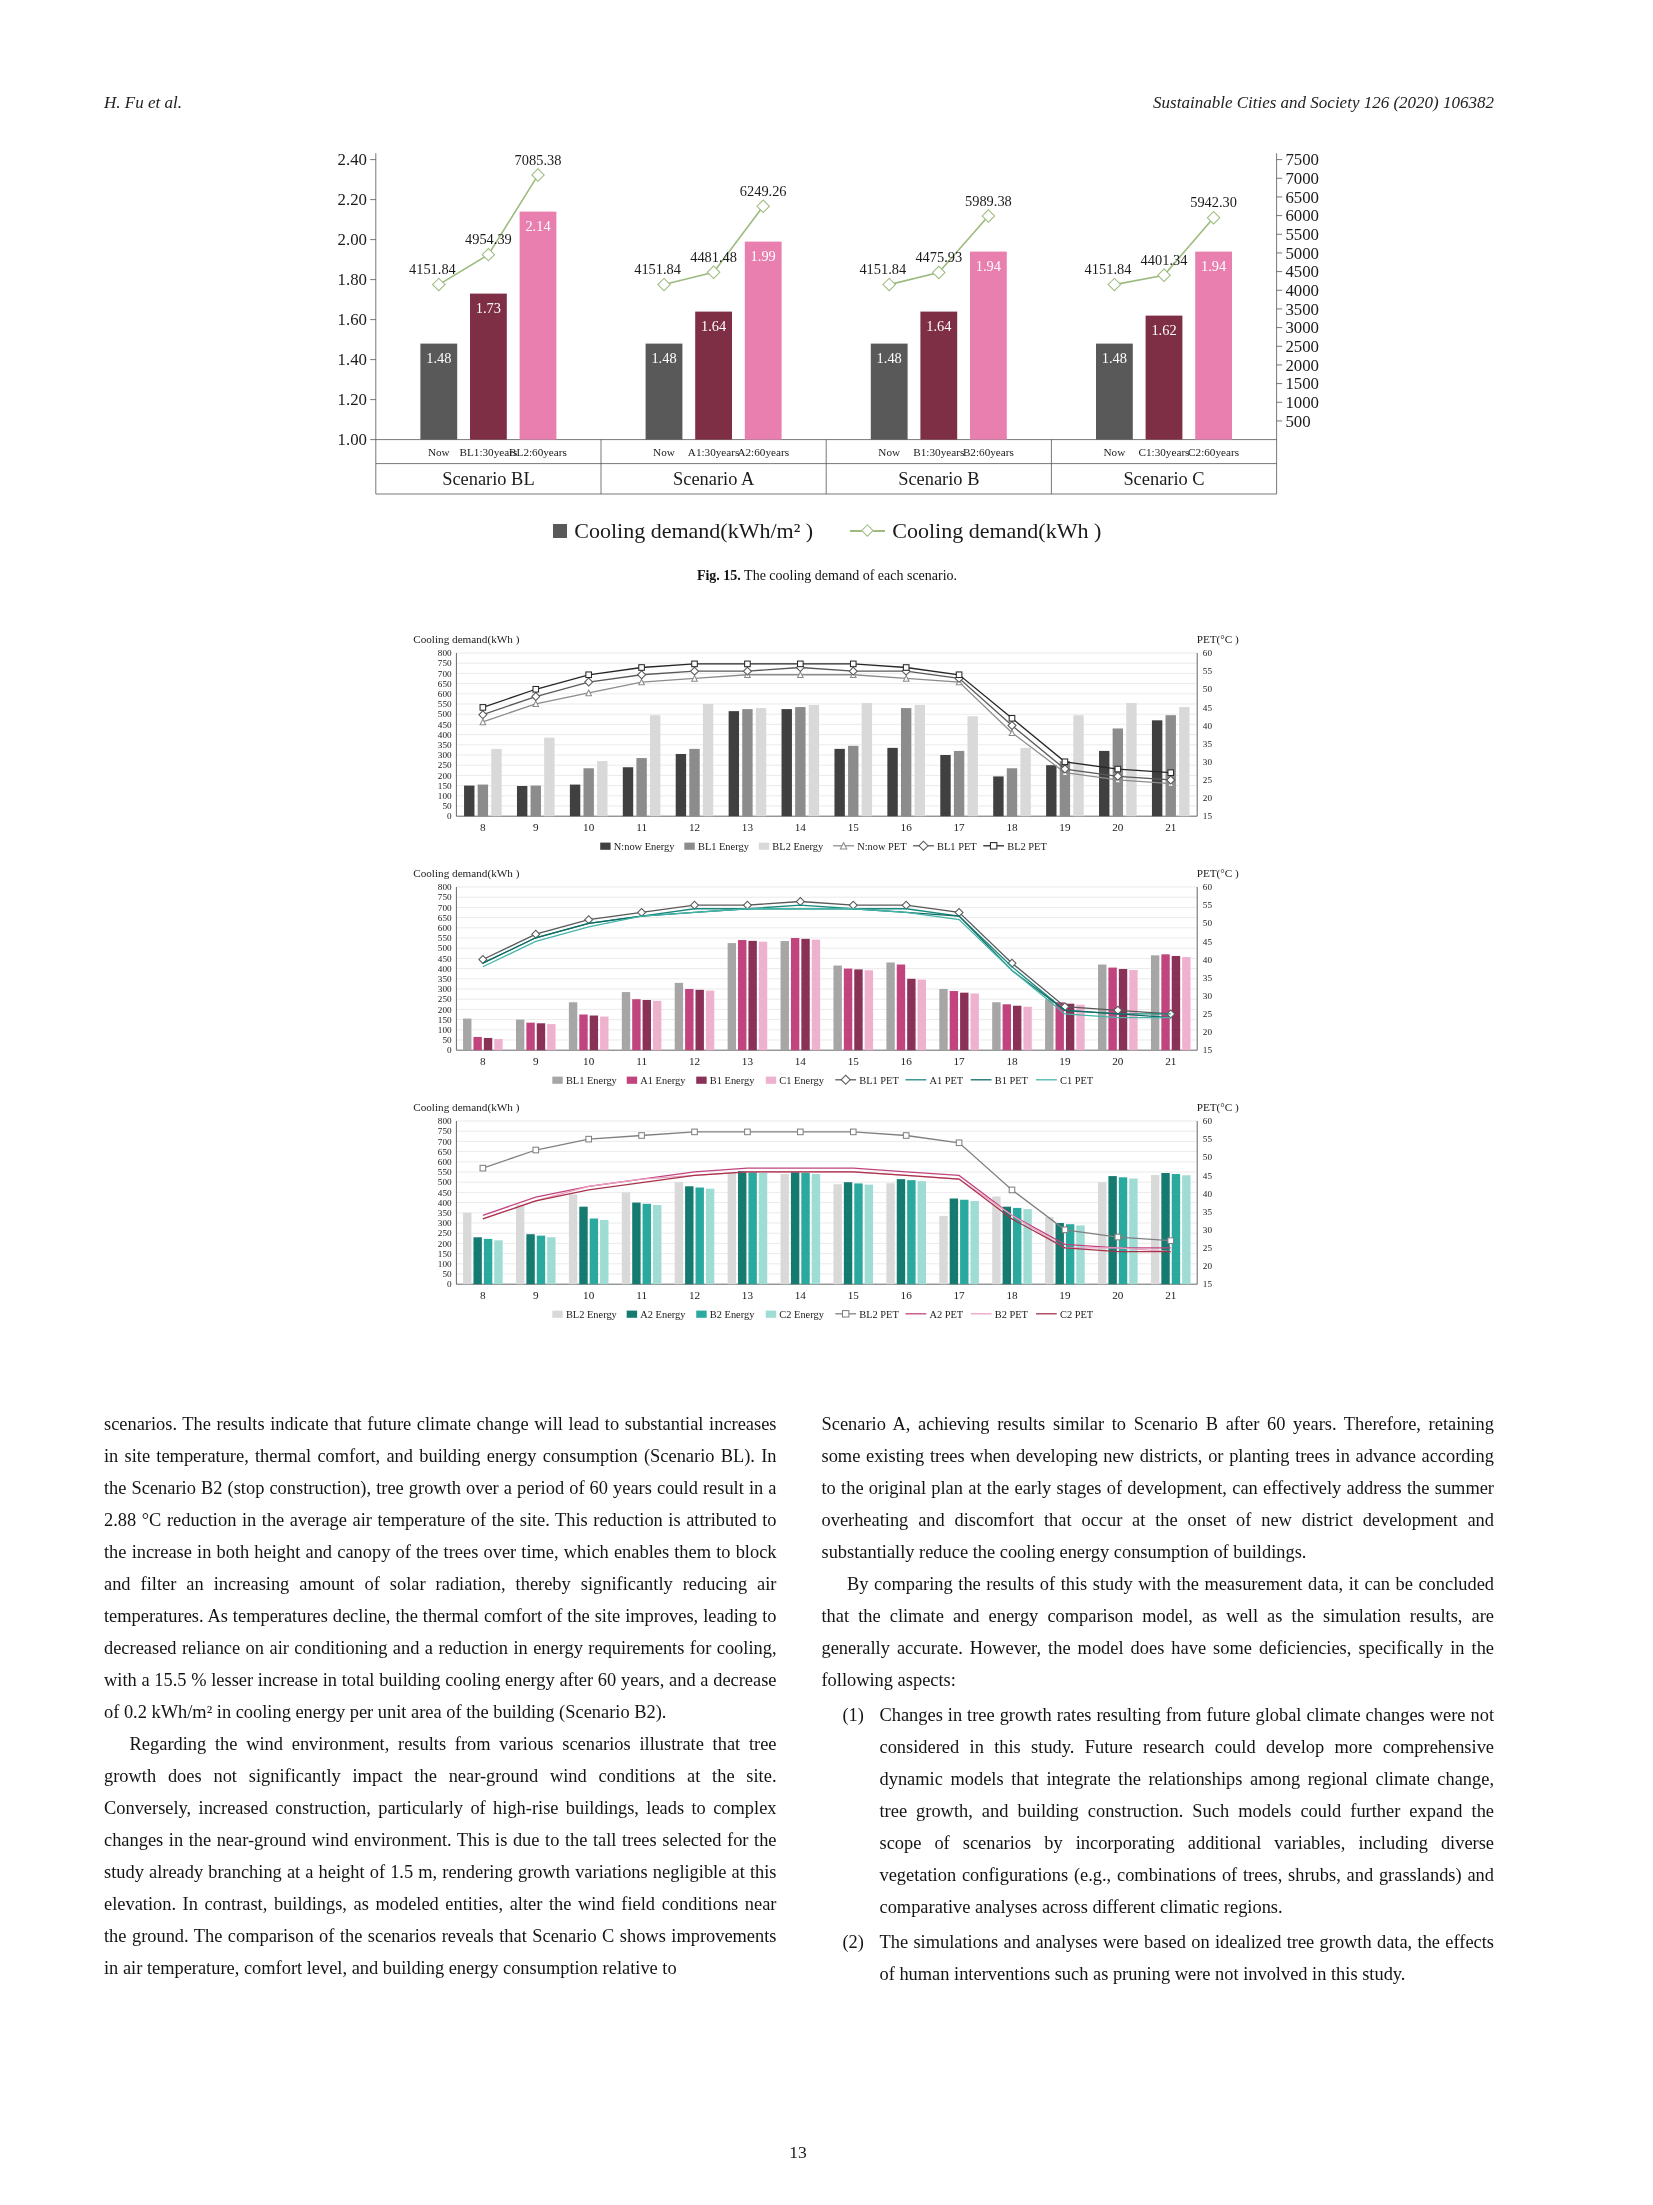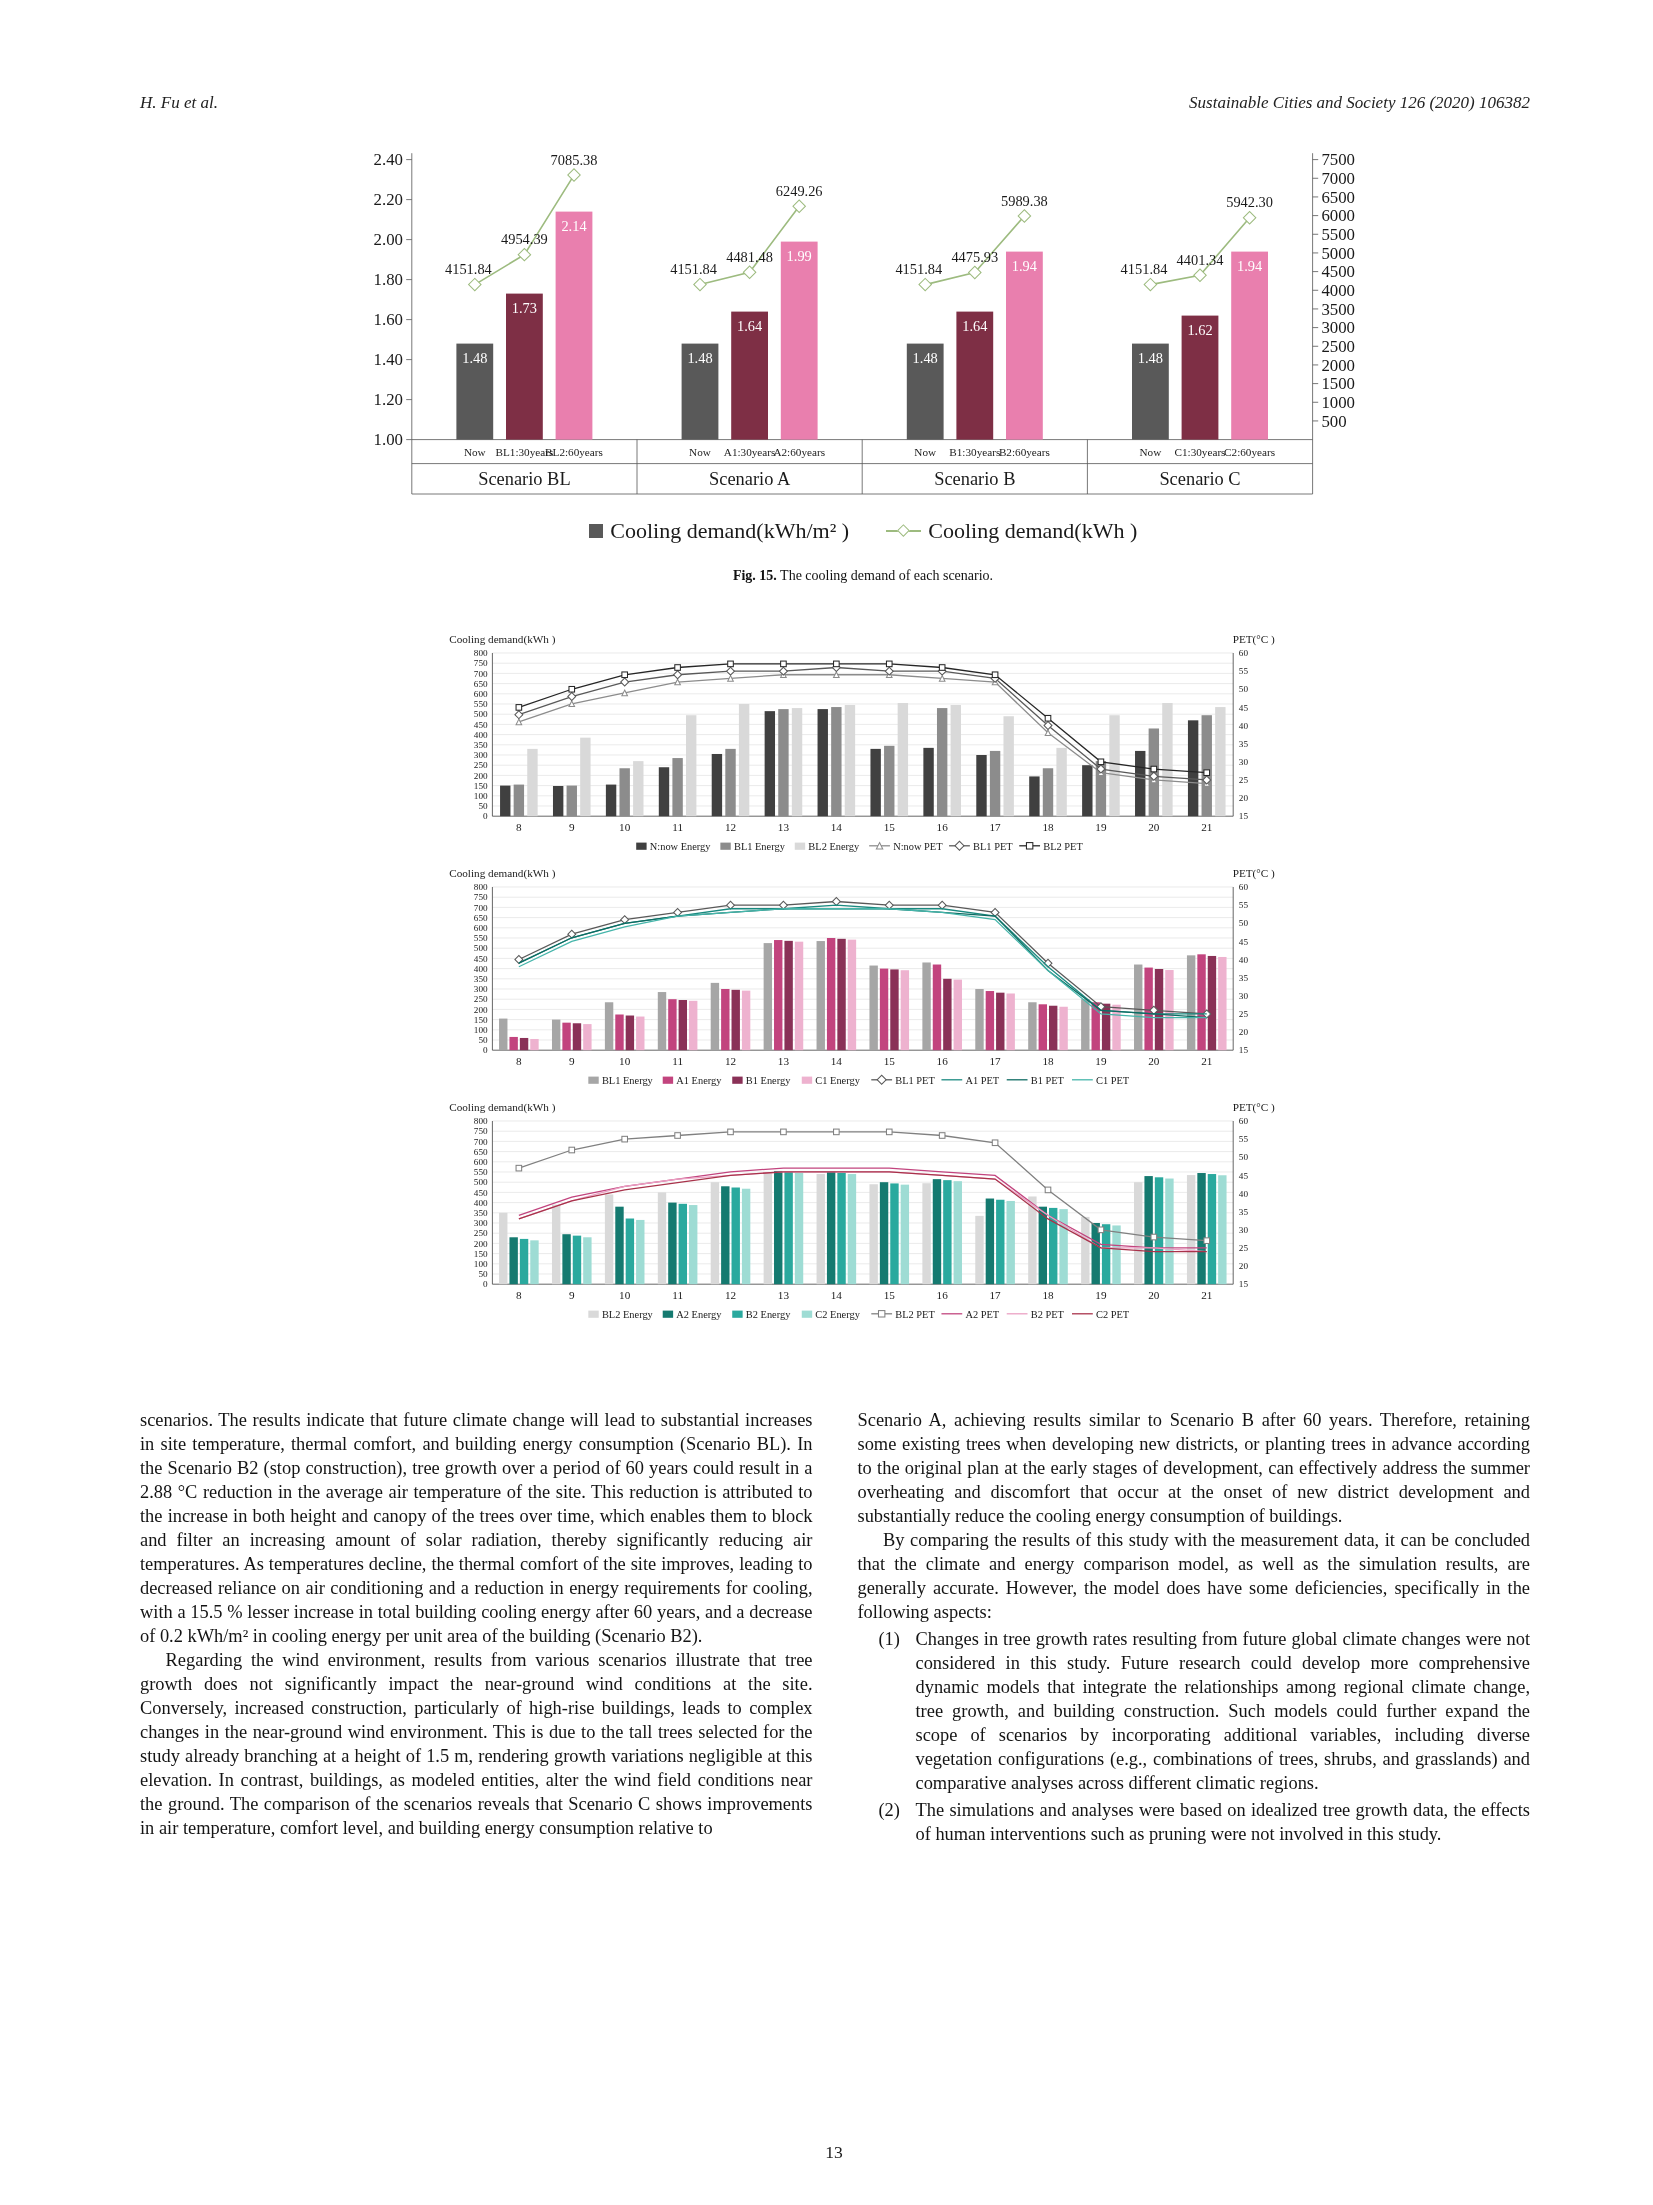--- a/index.html
+++ b/index.html
@@ -1,37 +1,37 @@
 <!DOCTYPE html>
 <html style="font-size:12.8px"><head>
 <meta charset="utf-8">
 <style>
   *{box-sizing:border-box;}
   html,body{margin:0;padding:0;background:#ffffff;}
-  .page{position:relative;width:1596px;height:2205px;background:#fff;font-family:"Liberation Serif",serif;color:#141414;overflow:hidden;margin-left:36px;}
+  .page{position:relative;width:1596px;height:2205px;background:#fff;font-family:"Liberation Serif",serif;color:#141414;overflow:hidden;}
   svg text{font-family:"Liberation Serif",serif;}
 
   .pg-header{position:absolute;top:93px;left:104px;right:102px;display:flex;justify-content:space-between;font-size:17px;font-style:italic;color:#222;}
 
   figure{margin:0;padding:0;}
   .fig15{position:absolute;top:142px;left:307px;width:1040px;text-align:center;}
   .fig15-svg{width:1040px;height:368px;display:block;}
   .fig15-legend{display:flex;justify-content:center;align-items:center;gap:37px;font-size:22px;margin-top:8px;color:#1a1a1a;}
   .lgi{display:inline-flex;align-items:center;gap:7.2px;}
   .sw{width:14.4px;height:14.4px;display:inline-block;background:#595959;}
   .lline{position:relative;width:35px;height:1.6px;display:inline-block;background:#9dbb7f;}
   .ldiamond{position:absolute;left:12.8px;top:-4px;width:8.8px;height:8.8px;transform:rotate(45deg);background:#fff;border:1.6px solid #9dbb7f;}
   figcaption{font-size:14px;color:#111;}
   .fig15 figcaption{margin-top:24px;}
 
   .fig16{position:absolute;top:632px;left:410px;width:832px;text-align:center;}
   .f16{width:832px;height:234px;display:block;}
   .fig16 figcaption{margin-top:17.6px;}
 
-  .body{position:absolute;top:1408px;left:104px;right:102px;display:flex;gap:45px;font-size:18.4px;line-height:24px;}
+  .body{position:absolute;top:1408px;left:104px;right:102px;display:flex;gap:45px;font-size:18.4px;line-height:32px;}
   .col{flex:1;min-width:0;}
   .col p{margin:0;text-align:justify;}
   .ind{text-indent:25.6px;}
   .li{display:flex;margin-top:3.2px;text-align:justify;}
   .lim{flex:none;width:58px;padding-left:21px;}
   .lit{flex:1;text-align:justify;}
 
   .pagenum{position:absolute;bottom:42px;left:0;right:0;text-align:center;font-size:17.6px;color:#222;}
 </style>
 </head>

